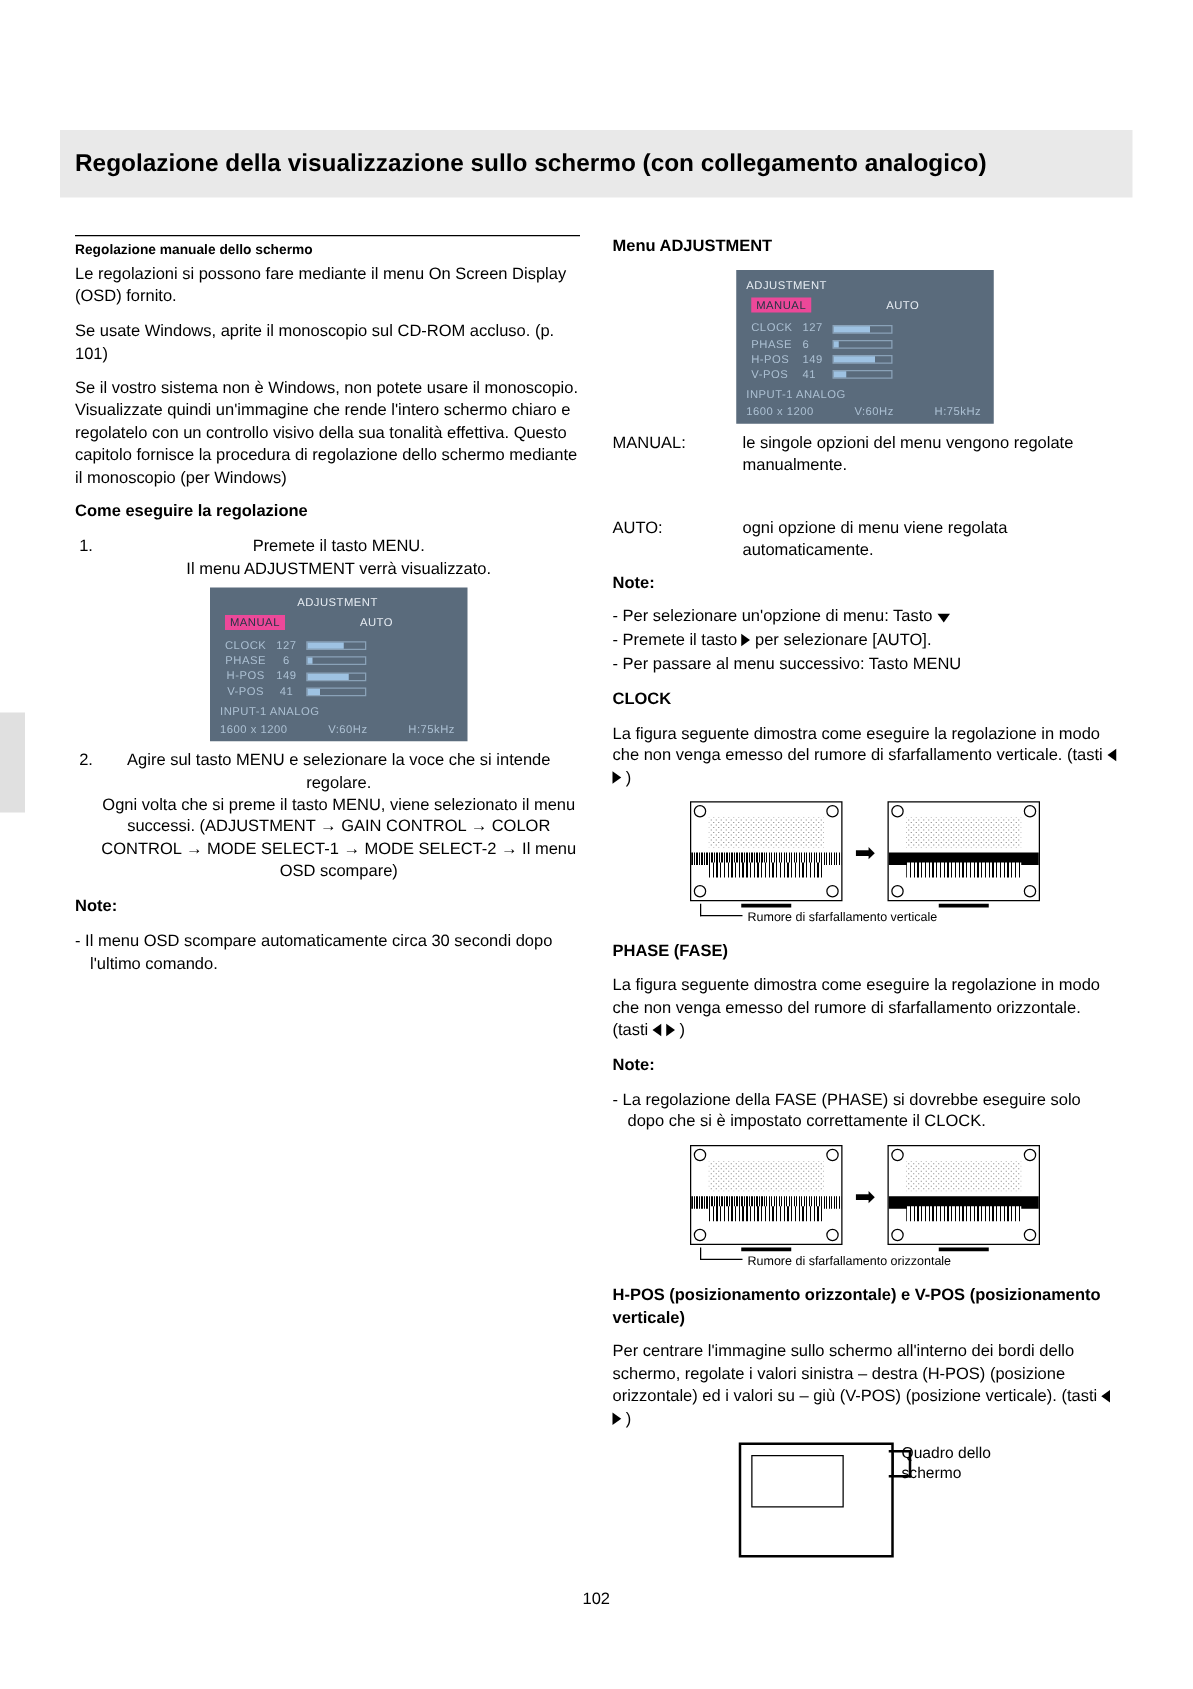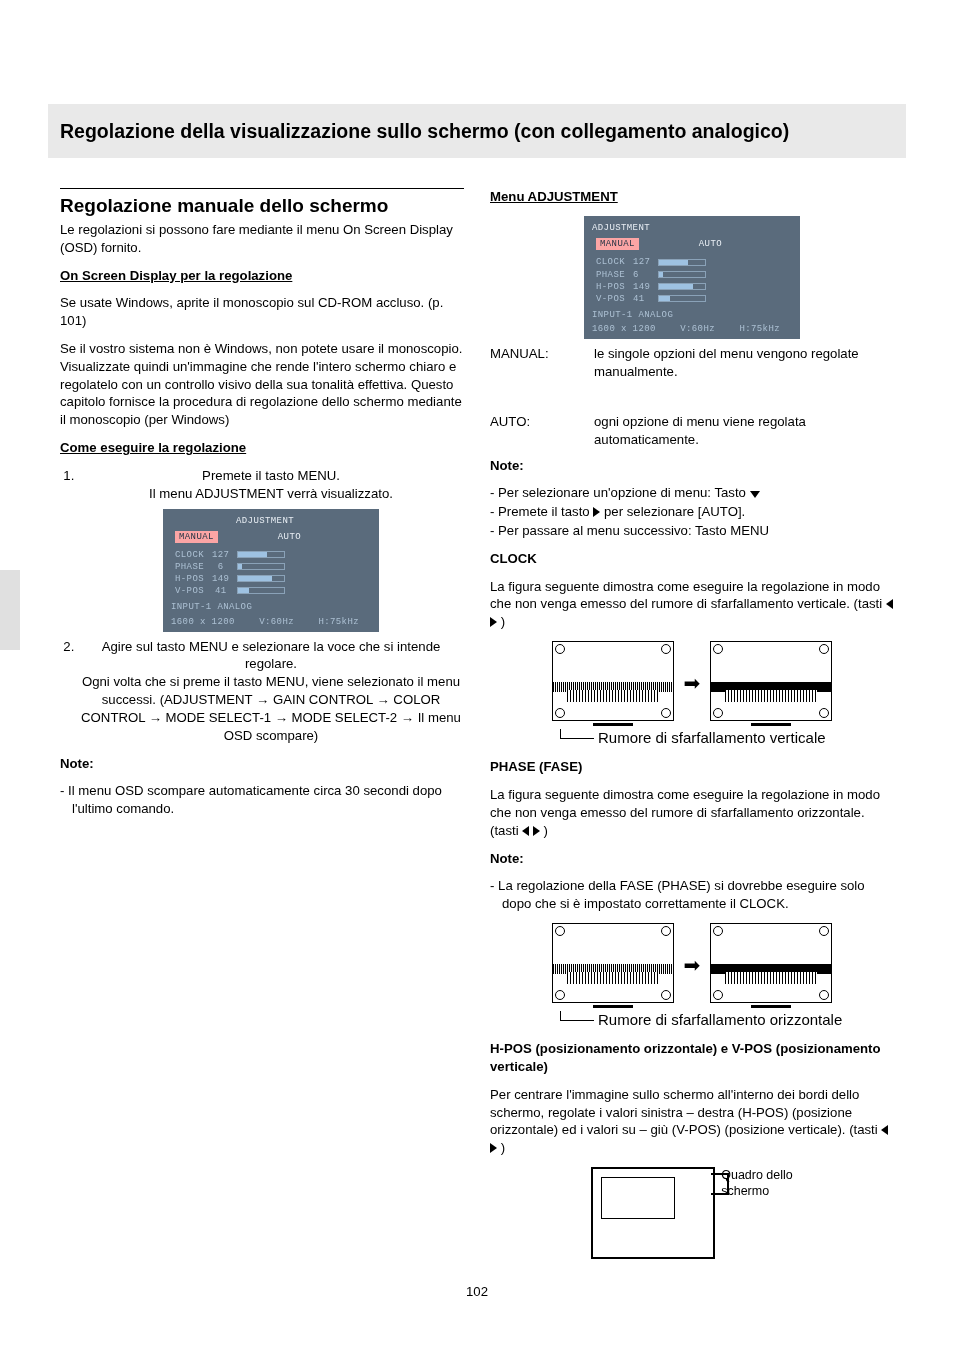--- a/index.html
+++ b/index.html
@@ -19,37 +19,37 @@
     margin:0 -12px 30px -12px;
   }
   .title-band h1{
     margin:0;
     font-size:19.5px;
     font-weight:bold;
   }
   .cols{display:flex;gap:26px;}
   .col{flex:1;min-width:0;}
   hr.sep{border:none;border-top:1px solid #000;margin:0 0 4px 0;}
-  h2{font-size:19px;font-weight:bold;margin:0 0 2px 0;}
+  h2{font-size:11px;font-weight:bold;margin:0 0 2px 0;}
   p{margin:0 0 10px 0;}
-  .u{ text-decoration:underline; }
+  .u{ }
   .bold{font-weight:bold;}
   .osd{
     width:204px;
     background:#5a6b7c;
     color:#e8eef4;
-    font-family:Liberation Mono, monospace;
+    font-family:Liberation Sans, sans-serif;
     font-size:9px;
     letter-spacing:0.4px;
     margin:6px auto 6px auto;
-    padding:6px 12px 4px 0;
+    padding:6px 2px 4px 0;
   }
   .osd .ttl{padding:0 8px 4px 8px;}
   .osd .tabs{display:flex;gap:60px;padding:0 12px 6px 12px;align-items:center;}
-  .osd .tab-sel{background:#fca5a5;color:#243444;padding:0 4px;}
+  .osd .tab-sel{background:#ec4899;color:#243444;padding:0 4px;}
   .osd table{border-collapse:collapse;margin:0 8px 2px 8px;color:#acc0d3;}
   .osd td{padding:0 4px;white-space:nowrap;}
   .osd .bar{
     display:inline-block;width:46px;height:5px;border:1px solid #8aa2b8;
     position:relative;vertical-align:middle;
   }
   .osd .bar span{position:absolute;left:0;top:0;bottom:0;background:#9ec2e2;}
   .osd .ft{display:flex;justify-content:space-between;padding:2px 8px 0 8px;color:#acc0d3;}
   ol.steps{margin:0 0 10px 0;padding-left:18px;}
   ol.steps li{margin-bottom:4px;text-align:center;}
@@ -76,21 +76,21 @@
     background:
      radial-gradient(#000 22%,transparent 23%) 0 0/4px 4px,
      radial-gradient(#000 22%,transparent 23%) 2px 2px/4px 4px;
     opacity:0.5;}
   .bars-v{position:absolute;left:14px;right:14px;bottom:18px;height:12px;
     background:repeating-linear-gradient(90deg,#000 0 1px,#fff 1px 3px);}
   .bar-band{position:absolute;left:0;right:0;top:40px;height:10px;
     background:repeating-linear-gradient(90deg,#000 0 1px,#fff 1px 2px);}
   .bar-band.clean{background:#000;}
   .base{width:40px;height:3px;background:#000;margin:2px auto 0 auto;}
-  .cap{font-size:15px;margin:2px 0 10px 0;}
+  .cap{font-size:10px;margin:2px 0 10px 0;}
   .cap .lead{display:inline-block;border-top:1px solid #000;width:34px;vertical-align:4px;margin-left:70px;margin-right:4px;position:relative;}
   .cap .lead::before{content:"";position:absolute;left:0;top:-10px;width:1px;height:10px;background:#000;}
   .frame-fig{display:flex;align-items:flex-start;justify-content:center;gap:6px;margin:6px 0 0 0;}
   .frame-fig .outer{width:120px;height:88px;border:2px solid #000;position:relative;}
   .frame-fig .inner{position:absolute;left:8px;right:38px;top:8px;bottom:38px;border:1px solid #000;}
   .frame-fig .knob{position:absolute;right:-16px;top:4px;width:16px;height:18px;border:2px solid #000;border-left:none;}
   .frame-fig .knob::after{content:"";position:absolute;left:3px;top:0;bottom:0;width:1px;background:#000;}
   .page-no{text-align:center;font-weight:normal;margin-top:24px;}
   .tab-side{position:absolute;left:0;top:570px;width:20px;height:80px;background:#e0e0e0;}
 </style>
@@ -105,21 +105,20 @@
     <h1>Regolazione della visualizzazione sullo schermo (con collegamento analogico)</h1>
   </div>
 
   <div class="cols">
 
     <div class="col">
       <hr class="sep">
       <h2>Regolazione manuale dello schermo</h2>
       <p>Le regolazioni si possono fare mediante il menu On Screen Display (OSD) fornito.</p>
 
-      <p class="bold u">On Screen Display per la regolazione</p>
       <p>Se usate Windows, aprite il monoscopio sul CD-ROM accluso. (p. 101)</p>
       <p>Se il vostro sistema non è Windows, non potete usare il monoscopio. Visualizzate quindi un'immagine che rende l'intero schermo chiaro e regolatelo con un controllo visivo della sua tonalità effettiva. Questo capitolo fornisce la procedura di regolazione dello schermo mediante il monoscopio (per Windows)</p>
 
       <p class="bold u">Come eseguire la regolazione</p>
       <ol class="steps">
         <li>
           <span>Premete il tasto MENU.</span><br>
           <span>Il menu ADJUSTMENT verrà visualizzato.</span>
           
           <div class="osd">

